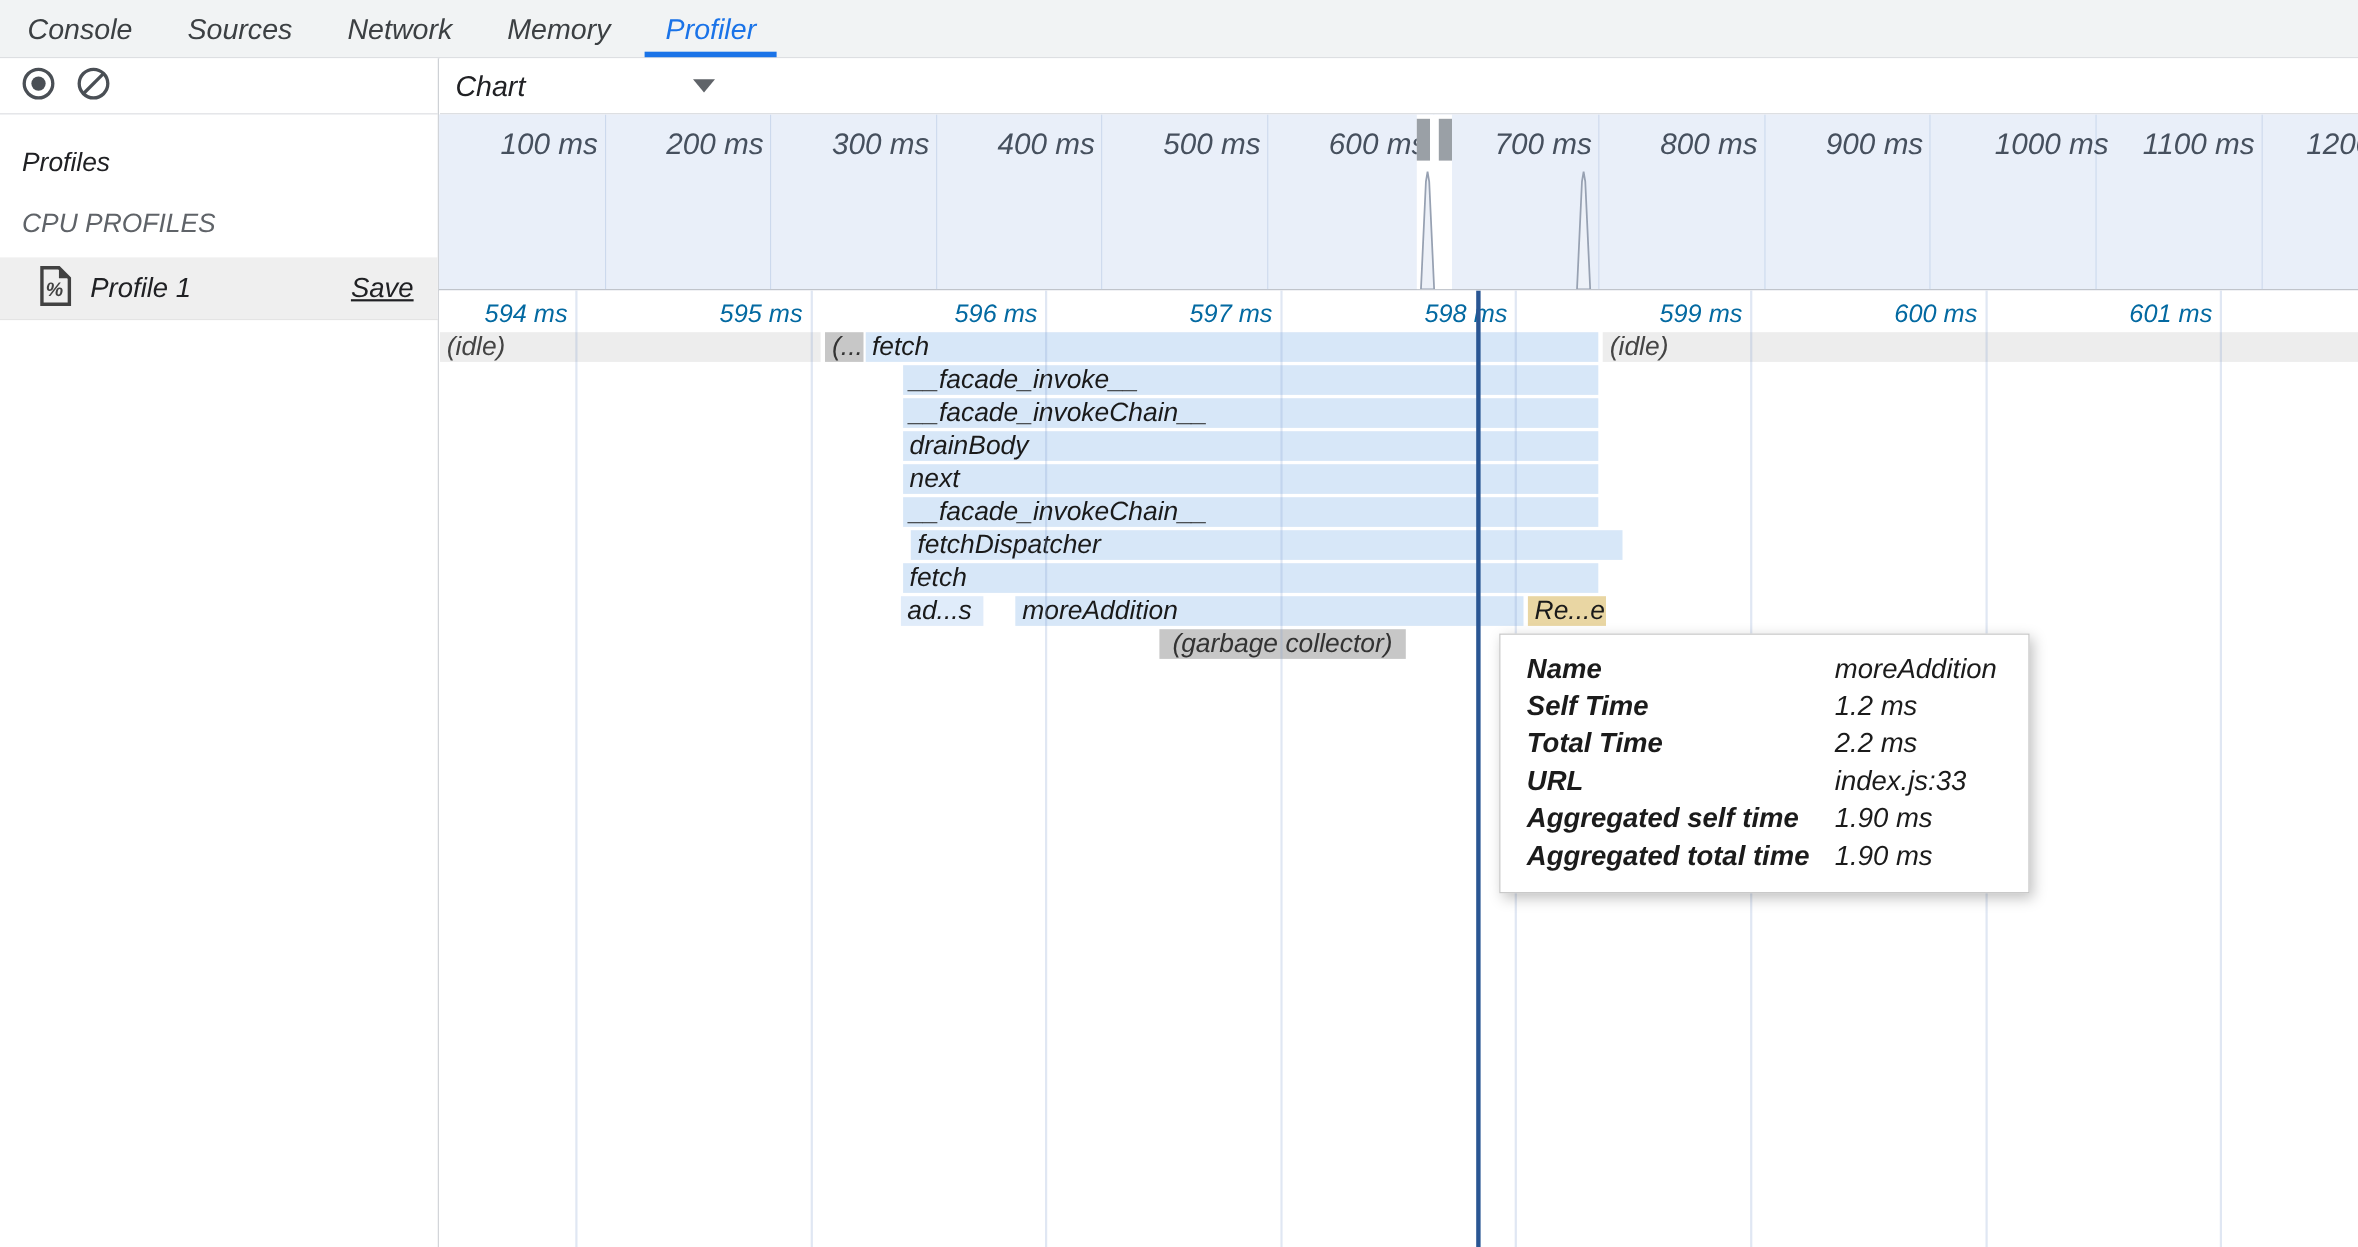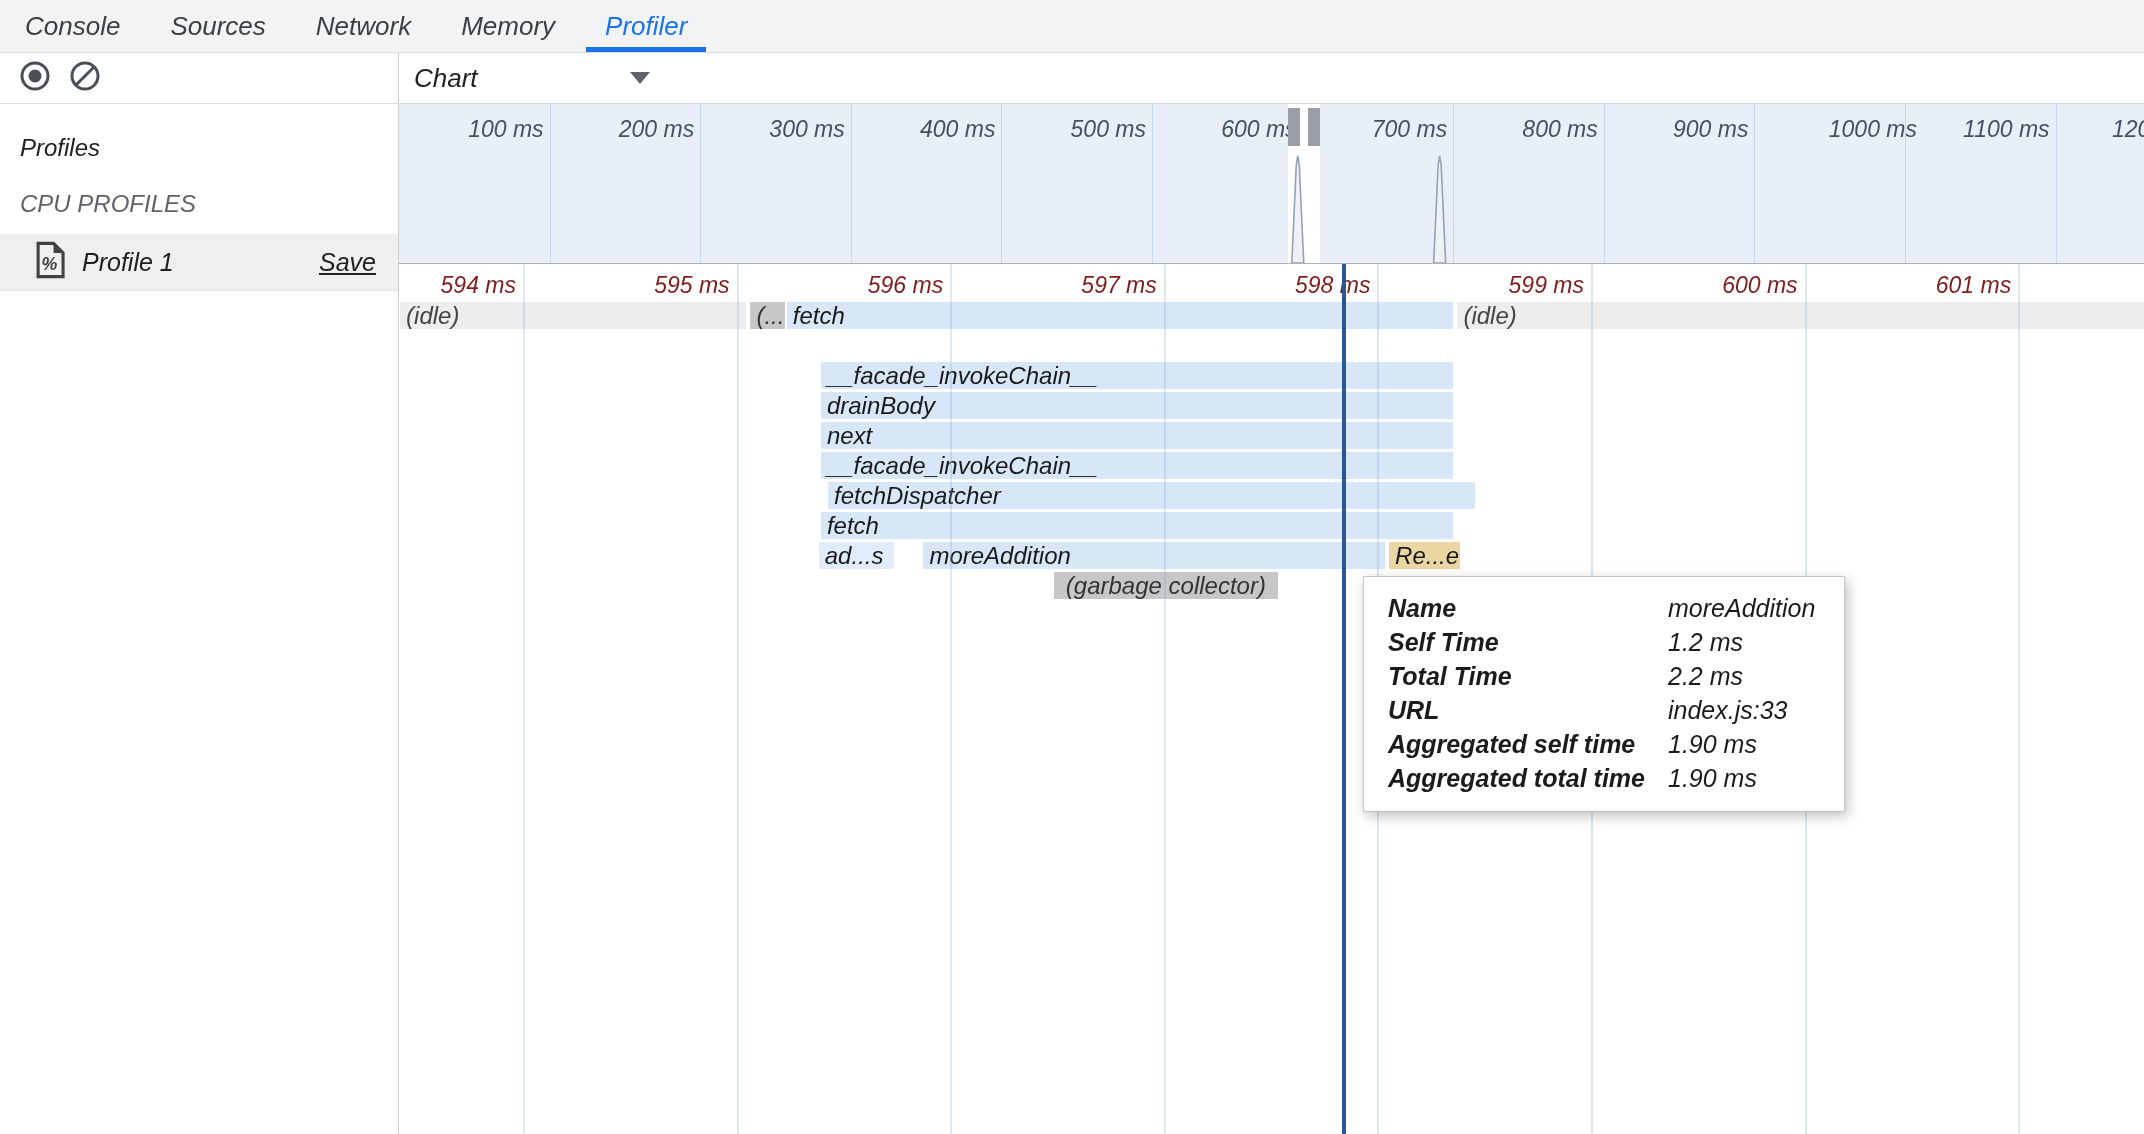--- a/index.html
+++ b/index.html
@@ -31,28 +31,28 @@
                 border-bottom:1px solid #cfd2d6;box-sizing:border-box;display:flex;align-items:center;}
   .chart-select{margin-left:14px;width:236px;display:flex;align-items:center;justify-content:space-between;
                 font-size:26px;color:#202124;cursor:pointer;}
   .caret{width:0;height:0;border-left:10px solid transparent;border-right:10px solid transparent;
          border-top:12px solid #5f6368;}
 
   
   .overview{position:absolute;left:399px;top:104px;width:1745px;height:159px;background:var(--ov-bg,#e9eff9);
             border-bottom:1px solid #aeb2b8;overflow:hidden;}
   .ov-grid{position:absolute;top:0;bottom:0;width:1px;background:#ccd9ed;z-index:1;}
-  .ov-label{position:absolute;top:12px;width:170px;text-align:right;font-size:23px;color:#46505e;z-index:2;white-space:nowrap;}
+  .ov-label{position:absolute;top:12px;width:170px;text-align:right;font-size:27px;color:#46505e;z-index:2;white-space:nowrap;}
   .ov-sel{position:absolute;top:0;bottom:0;background:#fff;z-index:3;}
   .ov-spikes{position:absolute;left:0;top:0;z-index:4;pointer-events:none;}
   .ov-handle{position:absolute;top:4px;width:12px;height:38px;background:#9aa0a6;z-index:5;cursor:ew-resize;}
 
   
   .detail{position:absolute;left:399px;top:264px;width:1745px;bottom:0;background:#fff;overflow:hidden;}
-  .dt-label{position:absolute;top:8px;width:170px;text-align:right;font-size:23px;color:#7f1d1d;z-index:1;white-space:nowrap;}
+  .dt-label{position:absolute;top:8px;width:170px;text-align:right;font-size:23px;color:#0369a1;z-index:1;white-space:nowrap;}
   .dt-grid{position:absolute;top:0;bottom:0;width:2px;background:rgba(135,162,210,0.26);z-index:3;}
   .bar{position:absolute;height:27px;line-height:27px;font-size:24px;color:#1a1a1a;
        padding-left:6px;box-sizing:border-box;white-space:nowrap;overflow:hidden;z-index:2;cursor:default;}
   .bar.center{text-align:center;padding-left:0;}
   .t-js{background:var(--frame-js,#d7e7f8);}
   .t-js_light{background:var(--frame-js-light,#e0ecfa);}
   .t-idle{background:var(--frame-idle,#ededed);color:#444;}
   .t-system{background:var(--frame-system,#c7c7c7);color:#333;}
   .t-hot{background:var(--frame-hot,#e9d6a3);}
   .marker{position:absolute;top:0;bottom:0;width:4px;background:var(--marker,#2a5693);z-index:5;}
@@ -165,20 +165,21 @@
       <div class="dt-grid" style="left: 1192px;"></div>
       <div class="dt-label" style="left: 1015px;">599 ms</div>
       <div class="dt-grid" style="left: 1405.6px;"></div>
       <div class="dt-label" style="left: 1228.6px;">600 ms</div>
       <div class="dt-grid" style="left: 1619.2px;"></div>
       <div class="dt-label" style="left: 1442.2px;">601 ms</div>
       <div class="bar t-idle" style="left: 1.112px; width: 346.032px; top: 38px;">(idle)</div>
       <div class="bar t-system" style="left: 351.416px; width: 34.176px; top: 38px;">(...</div>
       <div class="bar t-js" style="left: 387.728px; width: 666.432px; top: 38px;">fetch</div>
       <div class="bar t-idle" style="left: 1058.43px; width: 692.064px; top: 38px;">(idle)</div>
+      <div class="bar t-js" style="left: 421.904px; width: 632.256px; top: 68px;">__facade_invoke__</div>
       <div class="bar t-js" style="left: 421.904px; width: 632.256px; top: 98px;">__facade_invokeChain__</div>
       <div class="bar t-js" style="left: 421.904px; width: 632.256px; top: 158px;">next</div>
       <div class="bar t-js" style="left: 421.904px; width: 632.256px; top: 128px;">drainBody</div>
       <div class="bar t-js" style="left: 421.904px; width: 632.256px; top: 188px;">__facade_invokeChain__</div>
       <div class="bar t-js" style="left: 429px; width: 647px; top: 218px;">fetchDispatcher</div>
       <div class="bar t-js" style="left: 421.904px; width: 632.256px; top: 248px;">fetch</div>
       <div class="bar t-js_light" style="left: 419.768px; width: 74.76px; top: 278px;">ad...s</div>
       <div class="bar t-js" style="left: 524.432px; width: 461.376px; top: 278px;">moreAddition</div>
       <div class="bar t-hot" style="left: 990.08px; width: 70.488px; top: 278px;">Re...e</div>
       <div class="bar t-system center" style="left: 654.728px; width: 224.28px; top: 308px;">(garbage collector)</div>

